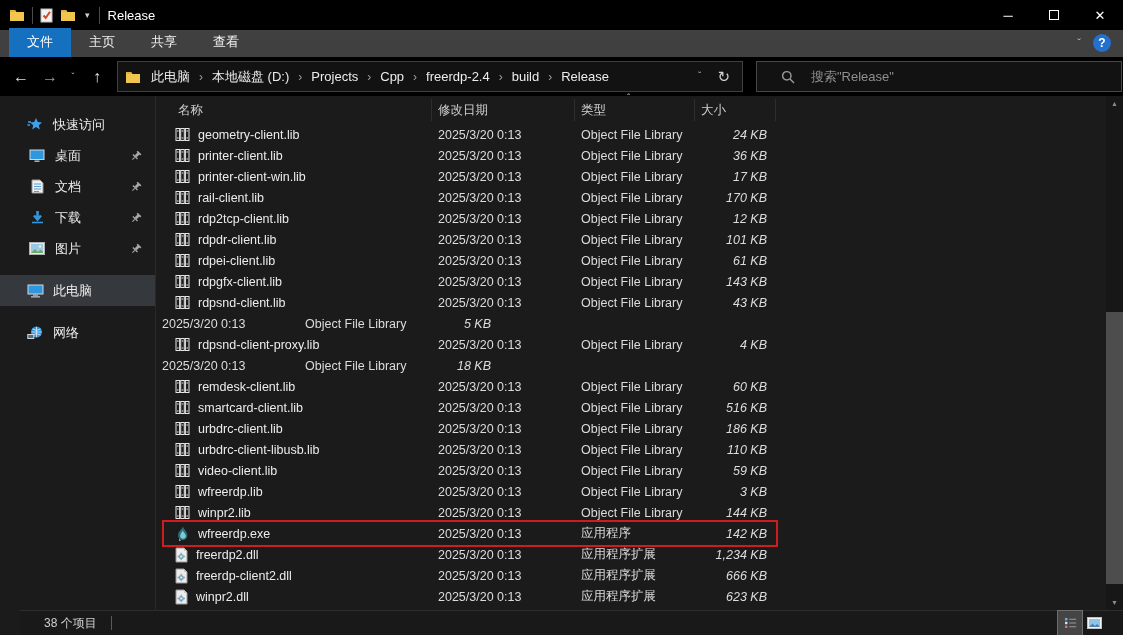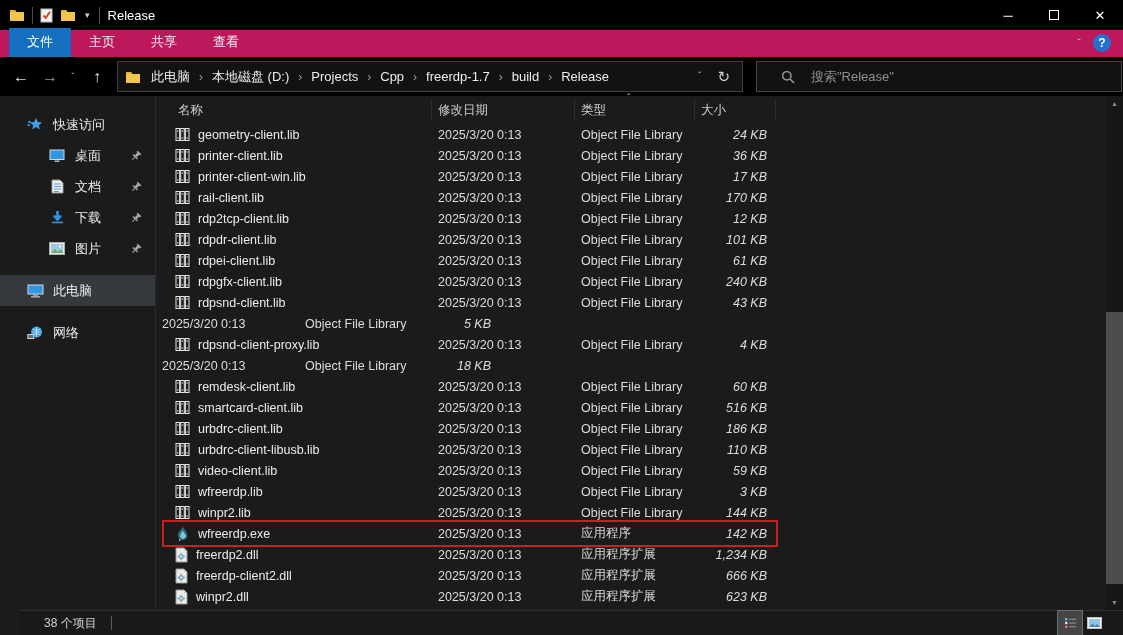--- a/index.html
+++ b/index.html
@@ -13,21 +13,21 @@
   .qat svg { display:block; }
   .qat-sep { width:1px; height:17px; background:#4a4a4a; }
   .qat-chevron { color:#cfcfcf; font-size:9px; line-height:1; padding:0 2px; }
   .title-text { font-size:13px; color:#fff; margin-left:8px; }
   .win-controls { margin-left:auto; display:flex; height:30px; }
   .win-btn { width:46px; height:30px; display:flex; align-items:center; justify-content:center;
     color:#fff; font-size:13px; cursor:default; }
   .win-btn .maxglyph { width:10px; height:10px; border:1px solid #fff; display:block; }
 
   
-  .ribbon { height:27px; background:#be185d; display:flex; align-items:flex-end; flex:none; }
+  .ribbon { height:27px; background:#404040; display:flex; align-items:flex-end; flex:none; }
   .tabs { display:flex; padding-left:9px; }
   .tab { padding:5px 18px 6px; font-size:13px; color:#f0f0f0; cursor:default; }
   .tab.active { background:#1670c0; color:#fff; }
   .ribbon-right { margin-left:auto; display:flex; align-items:center; gap:12px; padding:0 12px 5px 0; }
   .collapse-chevron { color:#c8c8c8; font-size:11px; }
   .help-btn { width:18px; height:18px; border-radius:50%; background:#2470cd; color:#fff;
     font-size:12px; font-weight:bold; display:flex; align-items:center; justify-content:center; }
 
   
   .navbar { height:39px; background:#000; display:flex; align-items:center; flex:none; }
@@ -48,21 +48,21 @@
     margin-left:13px; display:flex; align-items:center; }
   .searchbox svg { margin:0 8px 0 12px; flex:none; }
   .search-placeholder { color:#8f8f8f; font-size:13px; white-space:nowrap; }
 
   
   .main { flex:1; display:flex; position:relative; background:#1b1b1b; min-height:0; }
   .sidebar { width:156px; flex:none; border-right:1px solid #292929; padding-top:13px; }
   .side-item { height:31px; display:flex; align-items:center; font-size:13px; color:#ececec; }
   .side-item .sicon { width:18px; display:flex; justify-content:center; margin-right:9px; flex:none; }
   .side-item.lvl0 { padding-left:26px; }
-  .side-item.lvl1 { padding-left:48px;justify-content:flex-end; }
+  .side-item.lvl1 { padding-left:28px;justify-content:flex-end; }
   .side-item.selected { background:#35393d; }
   .side-item.group-gap { margin-top:11px; }
   .pin { margin-left:auto; margin-right:13px; display:flex; }
 
   .list { flex:1; position:relative; min-width:0; }
   .lheader { display:flex; height:28px; align-items:center; color:#cfcfcf; font-size:12.5px; position:relative; }
   .hcell { height:22px; line-height:22px; border-right:1px solid #2e2e2e; padding-left:6px; }
   .hcell.c0 { width:276px; padding-left:22px; }
   .hcell.c1 { width:143px; }
   .hcell.c2 { width:120px; }
@@ -158,21 +158,21 @@
         </span>
       <span id="breadcrumb" style="display:flex;align-items:center;">
           <span class="crumb">此电脑</span>
           <span class="crumb-sep">›</span>
           <span class="crumb">本地磁盘 (D:)</span>
           <span class="crumb-sep">›</span>
           <span class="crumb">Projects</span>
           <span class="crumb-sep">›</span>
           <span class="crumb">Cpp</span>
           <span class="crumb-sep">›</span>
-          <span class="crumb">freerdp-1.7</span>
+          <span class="crumb">freerdp-2.4</span>
           <span class="crumb-sep">›</span>
           <span class="crumb">build</span>
           <span class="crumb-sep">›</span>
           <span class="crumb">Release</span>
         </span>
       <span class="addr-right">
         <span class="addr-chevron">ˇ</span>
         <span class="refresh-btn">↻</span>
       </span>
     </div>
@@ -443,21 +443,21 @@
                     <rect x="5.7" y="1.5" width="3.6" height="12"></rect>
                     <rect x="10.4" y="1.5" width="3.6" height="12"></rect>
                     <path d="M2 4 h1.6 M2 11 h1.6 M6.7 4 h1.6 M6.7 11 h1.6 M11.4 4 h1.6 M11.4 11 h1.6" stroke-width="1.2"></path>
                   </g>
                 </svg>
               </span>
               <span>rdpgfx-client.lib</span>
             </div>
             <div class="cell-date">2025/3/20 0:13</div>
             <div class="cell-type">Object File Library</div>
-            <div class="cell-size">240 KB</div>
+            <div class="cell-size">143 KB</div>
           </div>
           <div class="row">
             <div class="cell-name">
               <span style="display: flex;">
                 <svg width="15" height="15" viewBox="0 0 15 15">
                   <g stroke="#e8e8e8" fill="none">
                     <rect x="1" y="1.5" width="3.6" height="12"></rect>
                     <rect x="5.7" y="1.5" width="3.6" height="12"></rect>
                     <rect x="10.4" y="1.5" width="3.6" height="12"></rect>
                     <path d="M2 4 h1.6 M2 11 h1.6 M6.7 4 h1.6 M6.7 11 h1.6 M11.4 4 h1.6 M11.4 11 h1.6" stroke-width="1.2"></path>

